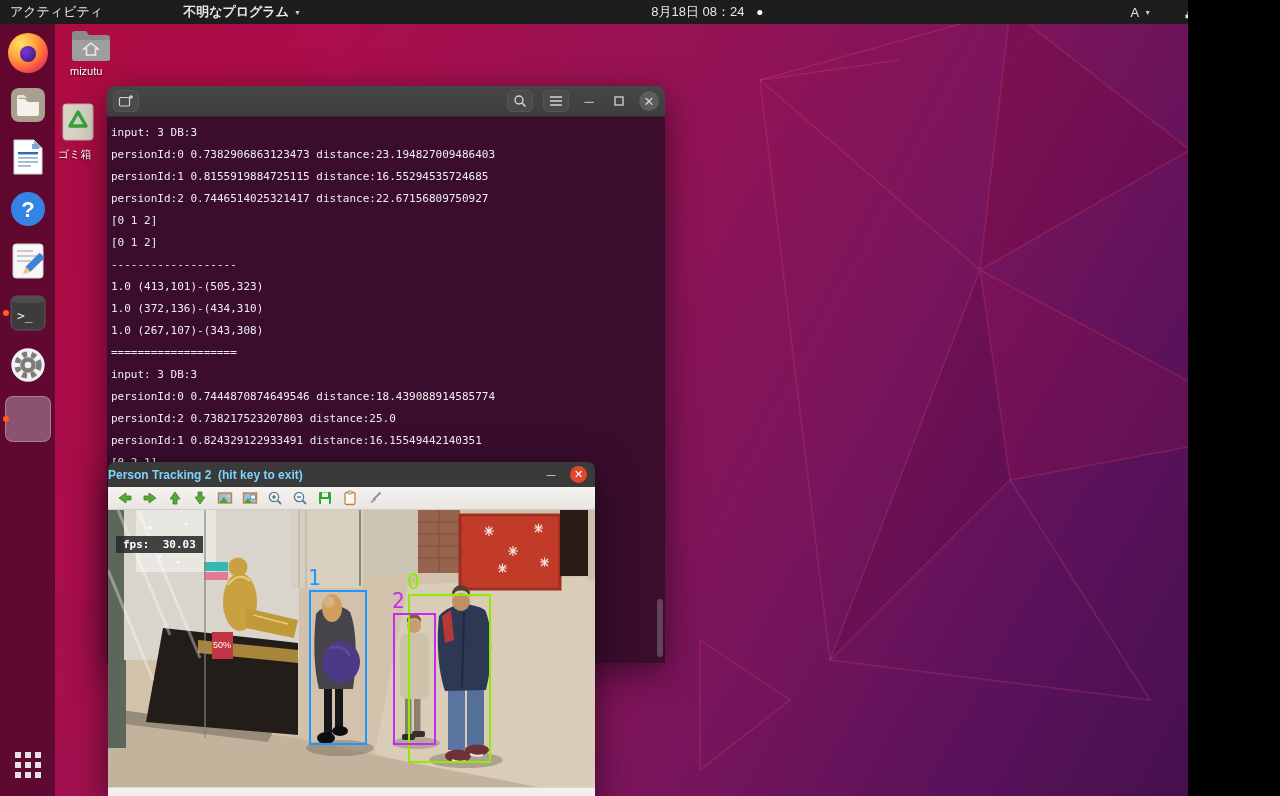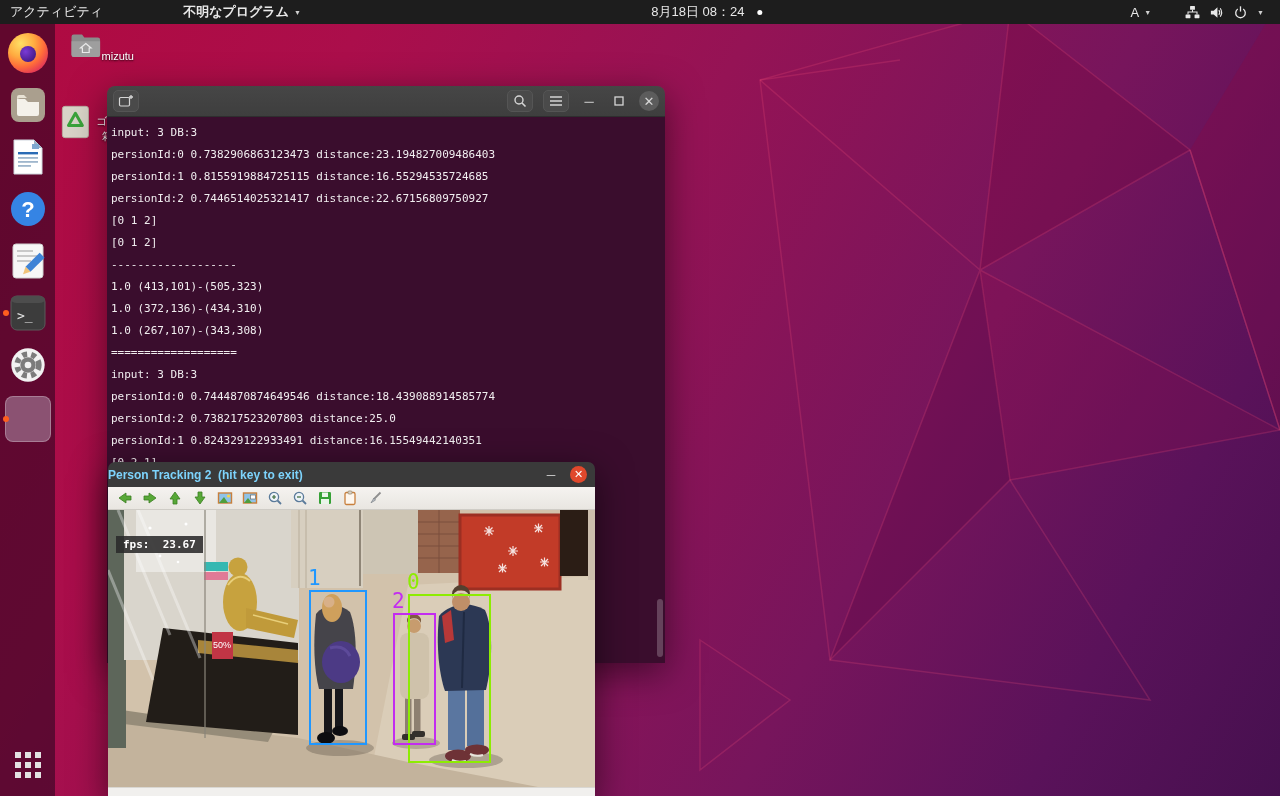--- a/index.html
+++ b/index.html
@@ -1,17 +1,17 @@
 <!DOCTYPE html>
 <html><head>
 <meta charset="utf-8">
 <style>
   *{box-sizing:border-box;margin:0;padding:0}
   html,body{width:1280px;height:796px;overflow:hidden;background:#000}
-  #desktop{position:relative;width:1280px;height:796px;overflow:hidden;
+  #desktop{position:relative;width:1188px;height:796px;overflow:hidden;
     font-family:"Liberation Sans",sans-serif;
     background:linear-gradient(118deg,#b00a40 0%,#ab0e4b 22%,#951355 45%,#77155c 68%,#5a125a 85%,#46104f 100%)}
   #wallpaper-pattern{position:absolute;left:0;top:0;width:1280px;height:796px;pointer-events:none}
 
   
   #topbar{position:absolute;left:0;top:0;width:1280px;height:24px;background:#1d1d1d;color:#e8e8e8;
     display:flex;align-items:center;font-size:13px;z-index:50}
   .tb-btn{background:none;border:none;color:#e8e8e8;font-size:13px;height:24px;display:flex;align-items:center;
     gap:5px;padding:0 10px;font-family:inherit;cursor:default}
   .caret{font-size:7px;color:#cfcfcf;line-height:1}
@@ -30,21 +30,21 @@
   .run-dot{position:absolute;left:-2px;top:50%;transform:translateY(-50%);width:6px;height:6px;border-radius:50%;background:#ff5e1f}
   .ff-ic{width:40px;height:40px;border-radius:50%;
     background:radial-gradient(circle at 32% 26%,#ffe066 0%,#ffab40 34%,#ff6d3a 58%,#e0315a 82%,#a02a8f 100%)}
   .ff-ic::after{content:"";display:block;width:16px;height:16px;margin:13px 0 0 12px;border-radius:50%;
     background:radial-gradient(circle at 35% 35%,#7a3bd6 0%,#4a1d8e 70%)}
   .dock-spacer{flex:1}
   .show-apps{margin-bottom:8px}
   .unknown-tile{width:46px;height:46px;border-radius:8px;background:rgba(205,195,215,.4);border:1px solid rgba(255,255,255,.25)}
 
   
-  .desk-icon{position:absolute;width:64px;display:flex;flex-direction:row;align-items:flex-end;z-index:5;
+  .desk-icon{position:absolute;width:64px;display:flex;flex-direction:column;align-items:flex-start;z-index:5;
     background:none;border:none;cursor:default}
   .desk-label{color:#fff;font-size:11px;margin-top:3px;text-shadow:0 1px 2px rgba(0,0,0,.8);font-family:inherit}
   #icon-home{left:70px;top:28px}
   #icon-trash{left:58px;top:100px}
 
   
   #terminal{position:absolute;left:107px;top:86px;width:558px;height:577px;z-index:10;
     box-shadow:0 10px 36px rgba(0,0,0,.5);border-radius:8px 8px 0 0}
   #term-titlebar{height:31px;background:linear-gradient(#464646,#3e3e3e);border-radius:8px 8px 0 0;
     display:flex;align-items:center;padding:0 6px;border-bottom:1px solid #2e2e2e}
@@ -480,21 +480,21 @@
           <ellipse cx="369" cy="240" rx="12" ry="5.5" fill="#6e3236"></ellipse>
           <path d="M344 250 q6 3 14 1 M362 244 q6 3 13 1" stroke="#e8e4dc" stroke-width="2" fill="none"></path>
           <path d="M331 106 C328 136 331 164 337 181 L378 180 C385 150 385 118 377 100 C362 91 342 93 331 106 Z" fill="#2c3854"></path>
           <polygon points="334,106 343,100 346,130 337,133" fill="#b83838"></polygon>
           <line x1="356" y1="102" x2="354" y2="178" stroke="#1f2a42" stroke-width="2"></line>
           <circle cx="353" cy="92" r="9" fill="#c08f68"></circle>
           <path d="M344 89 a9 9 0 0 1 18 0 l0 -5 a9 9 0 0 0 -18 0 Z" fill="#53402f"></path>
         </g>
       </svg>
 
-      <div id="fps-label">fps:  23.67</div>
+      <div id="fps-label">fps:  30.03</div>
       <div id="track-overlay">
           <div class="track-box" style="left: 201px; top: 80px; width: 58px; height: 155px; border-color: rgb(31, 151, 255);">
             <span class="track-id" style="color: rgb(31, 151, 255);">1</span>
           </div>
           <div class="track-box" style="left: 300px; top: 84px; width: 83px; height: 169px; border-color: rgb(141, 236, 2);">
             <span class="track-id" style="color: rgb(141, 236, 2);">0</span>
           </div>
           <div class="track-box" style="left: 285px; top: 103px; width: 43px; height: 132px; border-color: rgb(195, 44, 240);">
             <span class="track-id" style="color: rgb(195, 44, 240);">2</span>
           </div>

